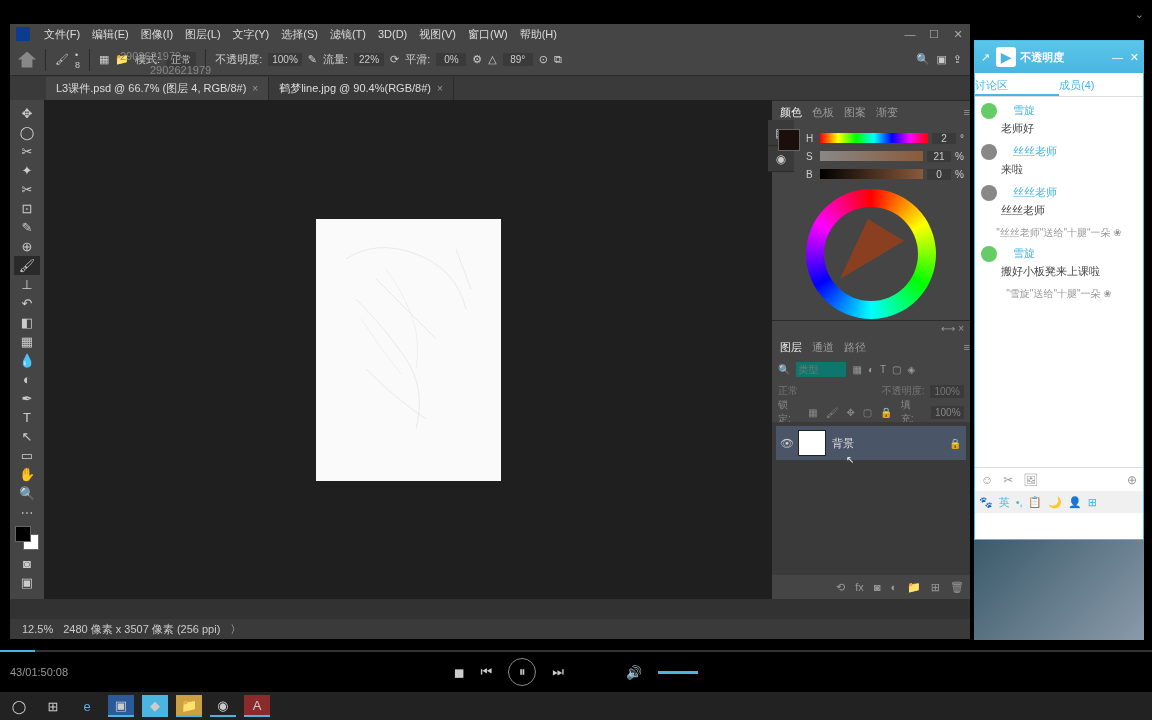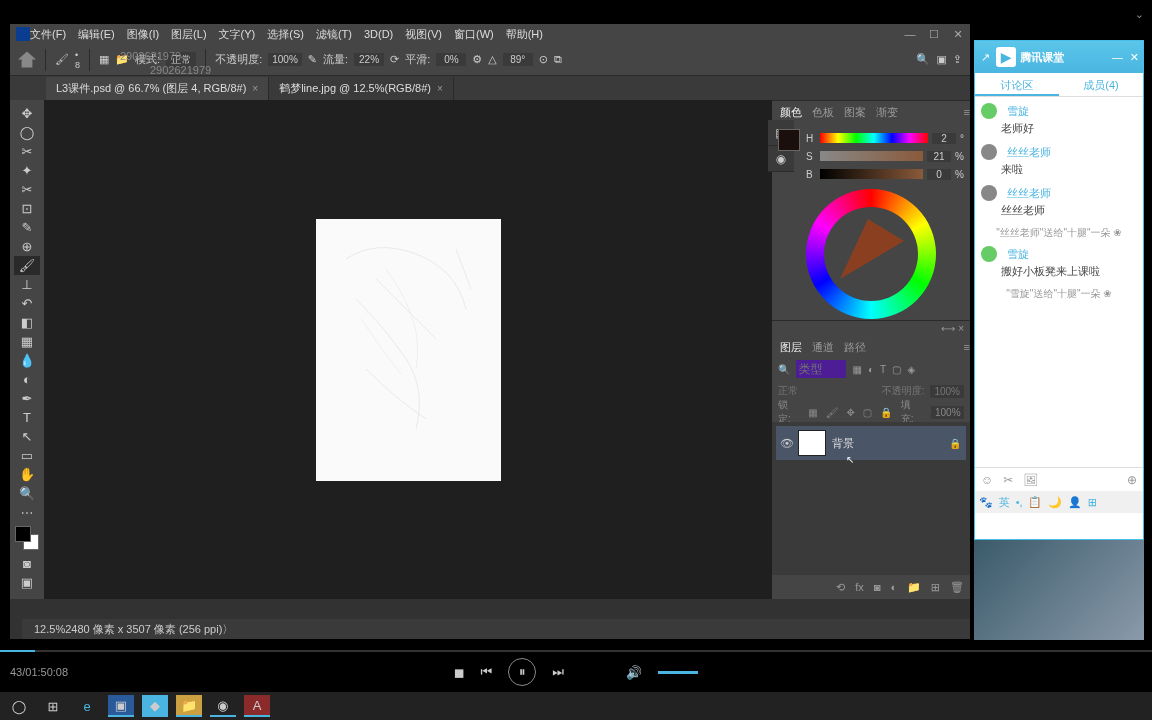--- a/index.html
+++ b/index.html
@@ -1,19 +1,19 @@
 <!DOCTYPE html>
 <html><head>
 <meta charset="utf-8">
 <style>
 *{margin:0;padding:0;box-sizing:border-box;font-family:"Microsoft YaHei",sans-serif;user-select:none}
 body{background:#000;width:1152px;height:720px;overflow:hidden;position:relative}
 .app-window{position:absolute;left:10px;top:24px;width:960px;height:615px;background:#323232}
 .app-icon{width:14px;height:14px;background:#0a3d8f;margin-right:8px}
-.menu-bar{height:20px;background:#454545;display:flex;align-items:center;padding-left:14px;font-size:11px;color:#ddd;position:relative}
+.menu-bar{height:20px;background:#454545;display:flex;align-items:center;padding-left:28px;font-size:11px;color:#ddd;position:relative}
 .menu-item{padding:0 6px;cursor:pointer}
 .win-controls{position:absolute;right:0;top:0;display:flex}
 .win-btn{width:24px;height:20px;color:#aaa;font-size:11px;display:flex;align-items:center;justify-content:center;cursor:pointer}
 .options-bar{height:32px;background:#454545;border-bottom:1px solid #2a2a2a;display:flex;align-items:center;padding:0 8px;font-size:11px;color:#ccc;gap:6px}
 .home-btn{width:18px;height:16px;background:#888;clip-path:polygon(50% 0,100% 50%,80% 50%,80% 100%,20% 100%,20% 50%,0 50%)}
 .sep{width:1px;height:22px;background:#2a2a2a;margin:0 3px}
 .tabs-bar{height:24px;background:#3a3a3a;display:flex;align-items:center;padding-left:36px;font-size:11px;color:#ddd}
 .tab{padding:4px 10px;background:#454545;border-right:1px solid #2a2a2a;display:flex;align-items:center;gap:6px}
 .tab.active{background:#3a3a3a}
 .tab-close{color:#999;font-size:10px;cursor:pointer}
@@ -22,57 +22,57 @@
 .tool{width:26px;height:19px;margin:0 auto;display:flex;align-items:center;justify-content:center;color:#ccc;font-size:13px;cursor:pointer}
 .tool.active{background:#2a2a2a}
 .fg-bg{width:24px;height:24px;margin:4px auto;position:relative}
 .fg-bg .fg{position:absolute;width:16px;height:16px;background:#000;border:1px solid #666;top:0;left:0}
 .fg-bg .bg{position:absolute;width:16px;height:16px;background:#fff;border:1px solid #666;bottom:0;right:0}
 .canvas-area{flex:1;background:#1f1f1f;position:relative;display:flex;align-items:center;justify-content:center}
 .canvas-doc{width:185px;height:262px;background:#fafafa;position:relative;overflow:hidden}
 .sketch{position:absolute;inset:0;opacity:0.3}
 .sattr{position:absolute;left:40px;top:96px;width:28px;background:#3a3a3a;border:1px solid #222}
 .sattr div{height:22px;border-bottom:1px solid #2a2a2a}
-.status-bar{position:absolute;bottom:0;left:12px;right:0;height:20px;background:#3a3a3a;font-size:11px;color:#ccc;padding-left:12px;display:flex;align-items:center;gap:0}
+.status-bar{position:absolute;bottom:0;left:0;right:0;height:20px;background:#3a3a3a;font-size:11px;color:#ccc;padding-left:12px;display:flex;align-items:center;gap:10px}
 .right-panels{width:198px;display:flex;flex-direction:column}
 .panel{background:#454545;border-top:1px solid #2a2a2a}
 .panel-tabs{height:22px;display:flex;font-size:11px;color:#999;align-items:center;padding-left:8px;gap:10px}
 .panel-tabs span.active{color:#eee}
 .color-panel{padding:6px;position:relative}
 .fg-thumb{width:22px;height:22px;background:#1a0f0a;border:1px solid #666;float:left;margin-right:6px}
 .slider-row{display:flex;align-items:center;font-size:10px;color:#ccc;height:18px;gap:4px}
 .slider-row label{width:10px}
 .slider-track{flex:1;height:10px;background:linear-gradient(90deg,red,yellow,lime,cyan,blue,magenta,red);position:relative}
 .slider-track.s{background:linear-gradient(90deg,#888,#8a5a3a)}
 .slider-track.b{background:linear-gradient(90deg,#000,#8a5a3a)}
 .slider-val{width:24px;background:#3a3a3a;text-align:center;font-size:10px}
 .color-wheel{width:130px;height:130px;margin:6px auto;position:relative}
 .wheel-ring{width:130px;height:130px;border-radius:50%;background:conic-gradient(red,yellow,lime,cyan,blue,magenta,red)}
 .wheel-inner{position:absolute;top:18px;left:18px;width:94px;height:94px;border-radius:50%;background:#454545}
 .layers-panel{flex:1;display:flex;flex-direction:column}
 .layer-opts{height:22px;display:flex;align-items:center;font-size:10px;color:#999;padding:0 6px;gap:6px}
-.layer-opts input{background:#4c1d95;border:none;color:#ccc;width:50px;font-size:12px;padding:2px}
+.layer-opts input{background:#0f766e;border:none;color:#ccc;width:50px;font-size:10px;padding:2px}
 .layer-icons{height:20px;display:flex;align-items:center;padding:0 6px;gap:8px;font-size:10px;color:#888}
 .layer-list{flex:1;background:#3a3a3a;padding:4px}
 .layer-row{display:flex;align-items:center;background:#4a5568;height:34px;padding:0 4px;gap:6px;font-size:11px;color:#ddd}
 .eye{width:12px;height:12px;color:#ccc}
 .layer-thumb{width:28px;height:26px;background:#fff;border:1px solid #222}
 .lock-i{margin-left:auto;color:#999;font-size:10px}
 .layer-footer{height:24px;display:flex;align-items:center;justify-content:flex-end;padding:0 6px;gap:10px;font-size:11px;color:#999}
 .panel-dock{position:absolute;right:176px;top:96px;width:26px;background:#3a3a3a}
 .panel-dock div{height:26px;border-bottom:1px solid #2a2a2a;display:flex;align-items:center;justify-content:center;color:#ccc;font-size:12px}
 .chat-panel{position:absolute;right:8px;top:40px;width:170px;height:500px;background:#fff;border:1px solid #4abde8;font-size:11px}
 .chat-header{height:32px;background:linear-gradient(#5bc5ea,#4ab5e0);display:flex;align-items:center;padding:0 6px;color:#fff;position:relative}
 .chat-logo{width:20px;height:20px;background:#fff;border-radius:3px;display:flex;align-items:center;justify-content:center;color:#4ab5e0;font-size:14px;margin-right:4px}
 .chat-tabs{height:24px;display:flex;border-bottom:1px solid #ddd}
-.chat-tab{flex:1;text-align:center;line-height:24px;color:#4ab5e0;cursor:pointer}
+.chat-tab{flex:1;text-align:left;line-height:24px;color:#4ab5e0;cursor:pointer}
 .chat-tab.active{border-bottom:2px solid #4ab5e0}
 .chat-body{padding:6px;height:370px;overflow:hidden;color:#666}
 .chat-msg{margin-bottom:8px}
-.chat-user{color:#4ab5e0;display:flex;align-items:center;gap:10px}
+.chat-user{color:#4ab5e0;display:flex;gap:16px}
 .chat-user .avatar{width:16px;height:16px;border-radius:50%;background:#6c6}
 .chat-user .avatar.p{background:#888}
 .chat-text{margin-left:20px;color:#444;margin-top:2px}
 .chat-gift{text-align:center;color:#999;margin:6px 0;font-size:10px}
 .chat-icons-row{height:24px;border-top:1px solid #ddd;display:flex;align-items:center;padding:0 6px;gap:10px;color:#999;font-size:12px}
 .chat-ime{height:22px;background:#f0f0f0;display:flex;align-items:center;padding:0 4px;gap:6px;font-size:11px;color:#4ab5e0}
 .video-thumb{position:absolute;right:8px;bottom:80px;width:170px;height:100px;background:linear-gradient(135deg,#3a5a6a,#8a9aaa)}
 .player-bar{position:absolute;bottom:28px;left:0;right:0;height:40px;display:flex;align-items:center;justify-content:center;gap:16px;color:#ccc;font-size:13px}
 .player-bar .time{position:absolute;left:10px;font-size:11px;color:#999}
 .play-btn{width:28px;height:28px;border:1px solid #888;border-radius:50%;display:flex;align-items:center;justify-content:center;cursor:pointer}
@@ -137,21 +137,21 @@
     <span>▣</span>
     <span>⇪</span>
   </div>
 
   <div class="tabs-bar">
     <div class="tab">
         <span>L3课件.psd @ 66.7% (图层 4, RGB/8#)</span>
         <span class="tab-close">×</span>
       </div>
     <div class="tab active">
-        <span>鹤梦line.jpg @ 12.5%(RGB/8#)</span>
+        <span>鹤梦line.jpg @ 90.4%(RGB/8#)</span>
         <span class="tab-close">×</span>
       </div>
   </div>
 
   <div class="main-area">
     <div class="toolbox">
       <div class="tool">✥</div>
       <div class="tool">◯</div>
       <div class="tool">✂</div>
       <div class="tool">✦</div>
@@ -304,21 +304,21 @@
   </div>
 
   <div class="overlay-text" style="left:110px;top:26px">2902621979</div>
   <div class="overlay-text" style="left:140px;top:40px">2902621979</div>
 </div>
 
 <div class="chat-panel">
   <div class="chat-header">
     <span style="margin-right:6px">↗</span>
     <div class="chat-logo">▶</div>
-    <span style="font-weight:bold">腾讯课堂</span>
+    <span style="font-weight:bold">不透明度</span>
     <span style="position:absolute;right:20px">—</span>
     <span style="position:absolute;right:4px">✕</span>
   </div>
   <div class="chat-tabs">
     <div class="chat-tab active">讨论区</div>
     <div class="chat-tab">成员(4)</div>
   </div>
   <div class="chat-body">
     <div class="chat-msg">
         <div class="chat-user">

